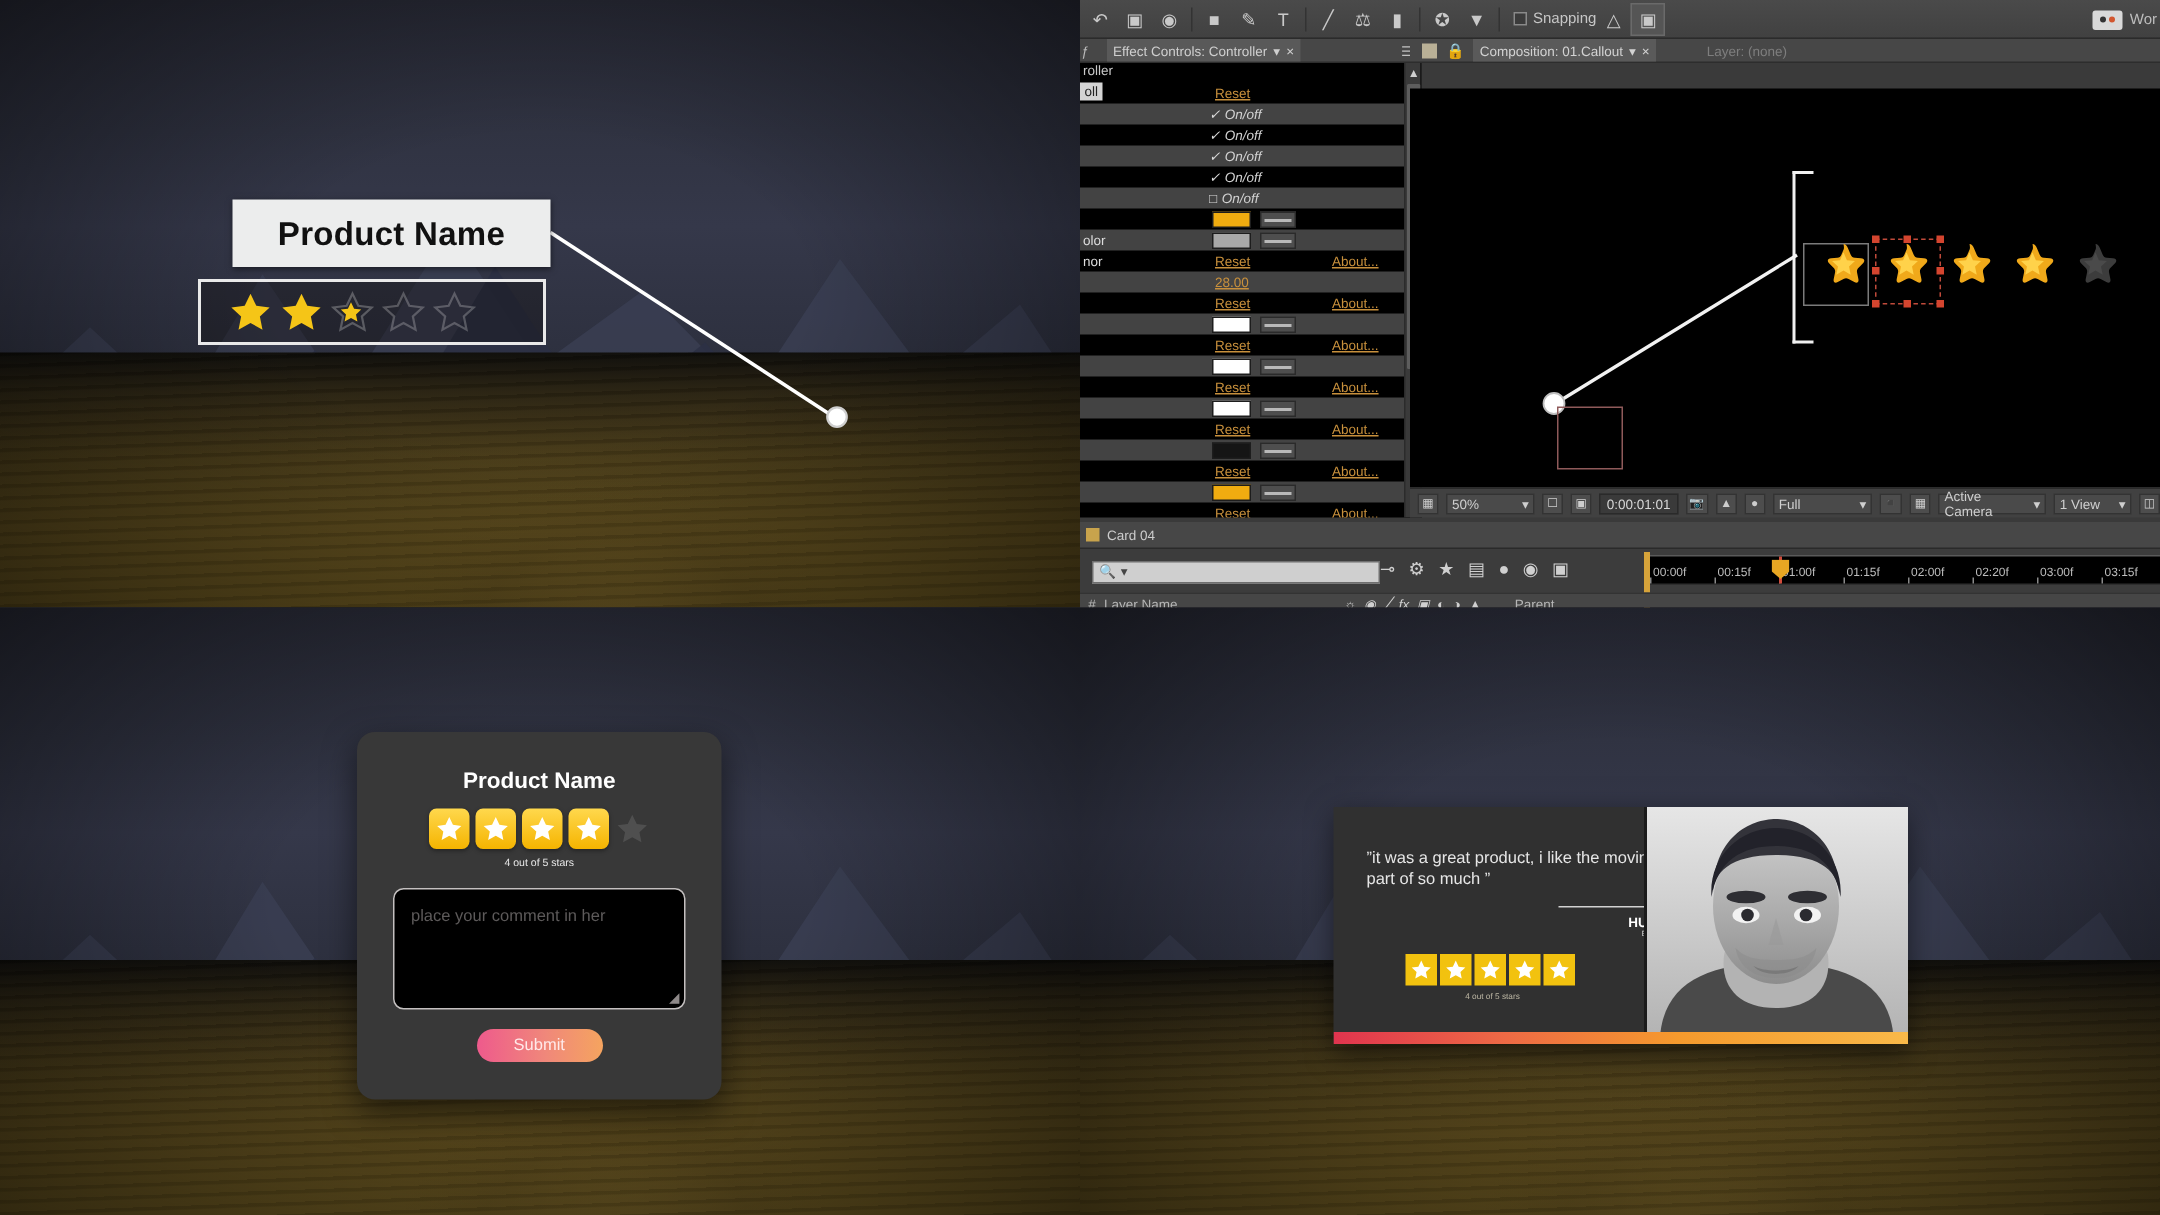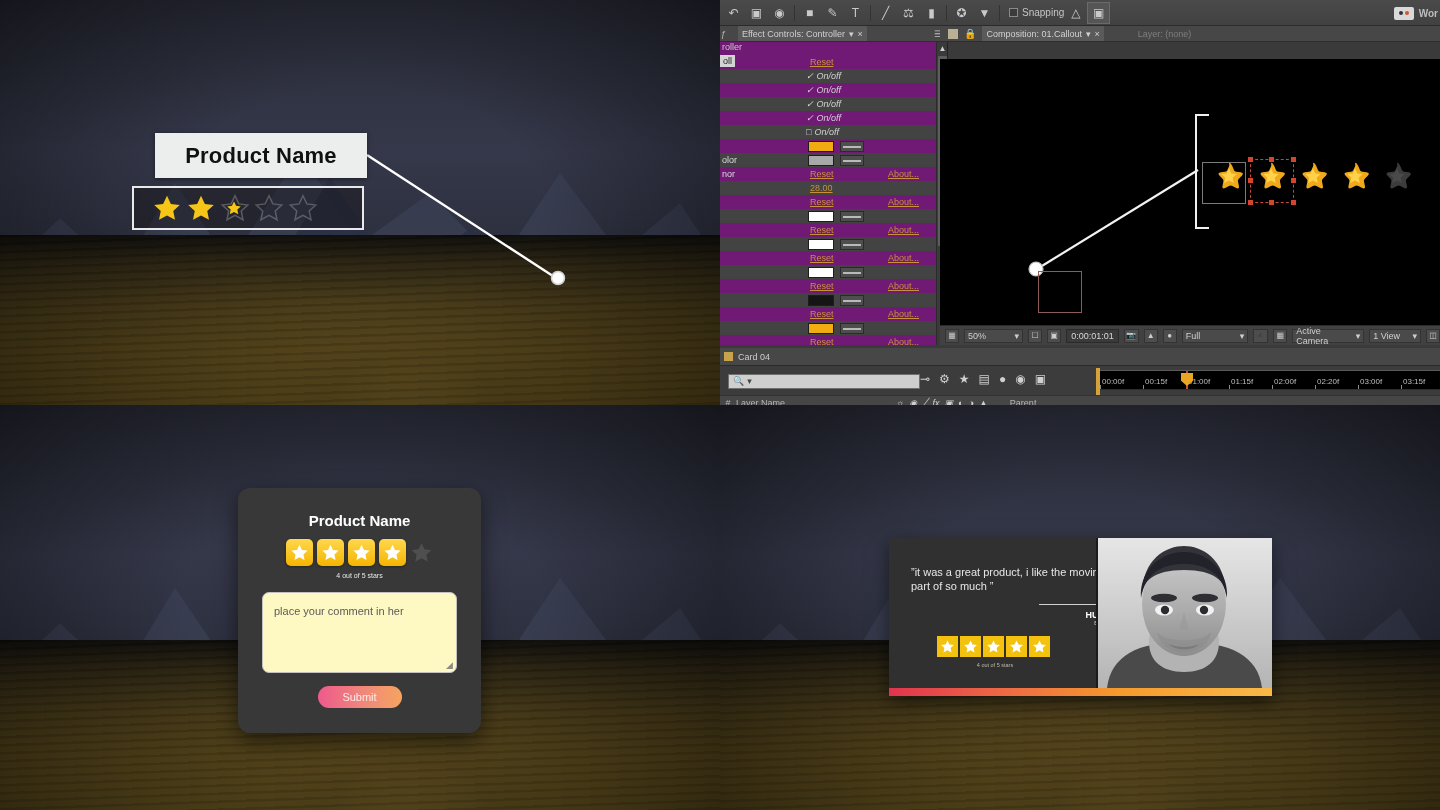--- a/index.html
+++ b/index.html
@@ -76,42 +76,42 @@
     color: #c9c9c9; font-size: 12px;
   }
   .tb-sep { width: 1px; height: 16px; background: #333; margin: 0 3px; }
   .tb-snap {
     display: flex; align-items: center; gap: 4px; margin-left: 6px;
     color: #c6c6c6; font-size: 10px;
   }
   .tb-chk { width: 9px; height: 9px; border: 1px solid #8a8a8a; background: #3b3b3b; }
   .tb-right {
     position: absolute; right: 0; top: 0; height: 26px; display: flex; align-items: center; gap: 5px;
-    padding-right: 2px; color: #bdbdbd; font-size: 10px; font-weight: bold;
+    padding-right: 2px; color: #bdbdbd; font-size: 10px;
   }
   .ws-badge {
     width: 20px; height: 13px; background: #d9d9d9; border-radius: 2px;
     display: flex; align-items: center; justify-content: center; gap: 2px;
   }
   .ws-dot { width: 4px; height: 4px; border-radius: 50%; background: #333; }
 
   .ae-ec-tabbar {
     position: absolute; left: 0; top: 26px; width: 228px; height: 16px;
     background: #474747; border-bottom: 1px solid #2d2d2d;
     display: flex; align-items: center;
   }
   .ec-tab {
     height: 15px; background: #595959; display: flex; align-items: center; gap: 4px;
     padding: 0 4px; margin-left: 12px; color: #cfcfcf; font-size: 9px; white-space: nowrap;
   }
   .ec-menu { position: absolute; right: 6px; color: #c0c0c0; font-size: 9px; }
 
   .ae-ec-body {
     position: absolute; left: 0; top: 42px; width: 228px; height: 303px;
-    background: #701a75; border-right: 1px solid #222; overflow: hidden;
+    background: #000000; border-right: 1px solid #222; overflow: hidden;
   }
   .ec-comptitle { height: 13px; color: #c8c8c8; font-size: 9px; padding-left: 2px; }
   .ec-row {
     position: relative; height: 14px; display: flex; align-items: center;
     font-size: 9px; color: #cfcfcf;
   }
   .ec-row.alt { background: #434343; }
   .ec-label { width: 38px; padding-left: 2px; white-space: nowrap; overflow: hidden; color: #dcdcdc; }
   .ec-reset { color: #c8903c; text-decoration: underline; position: absolute; left: 90px; }
   .ec-about { color: #c8903c; text-decoration: underline; position: absolute; left: 168px; }
@@ -226,21 +226,21 @@
   .rcard-title { text-align: center; color: #fff; font-size: 15px; font-weight: bold; padding-top: 24px; }
   .rcard-stars { display: flex; justify-content: center; align-items: center; gap: 4px; margin-top: 10px; }
   .rstar-tile {
     width: 27px; height: 27px; border-radius: 5px;
     background: linear-gradient(180deg, #ffd84d 0%, #f5b400 100%);
     display: flex; align-items: center; justify-content: center;
     box-shadow: 0 1px 3px rgba(0,0,0,.35);
   }
   .rcard-sub { text-align: center; color: #e8e8e8; font-size: 7px; margin-top: 6px; }
   .rcard-ta {
-    margin: 13px auto 0; width: 195px; height: 81px; background: #fef9c3; border-radius: 7px;
+    margin: 13px auto 0; width: 195px; height: 81px; background: #000000; border-radius: 7px;
     position: relative; border: 1px solid #c4c0c0;
   }
   .rcard-ta .ph { position: absolute; left: 11px; top: 12px; color: #5d5a5a; font-size: 11px; white-space: nowrap; }
   .rcard-ta .grip { position: absolute; right: 3px; bottom: 2px; color: #8e8989; font-size: 9px; }
   .rcard-submit {
     display: block; margin: 13px auto 0; width: 84px; height: 22px; border: none; border-radius: 11px;
     background: linear-gradient(90deg, #ee5a8c 0%, #f0887a 55%, #f5a45f 100%);
     color: #ffe9e9; font-size: 11px; font-family: "Liberation Sans", sans-serif;
   }
 

